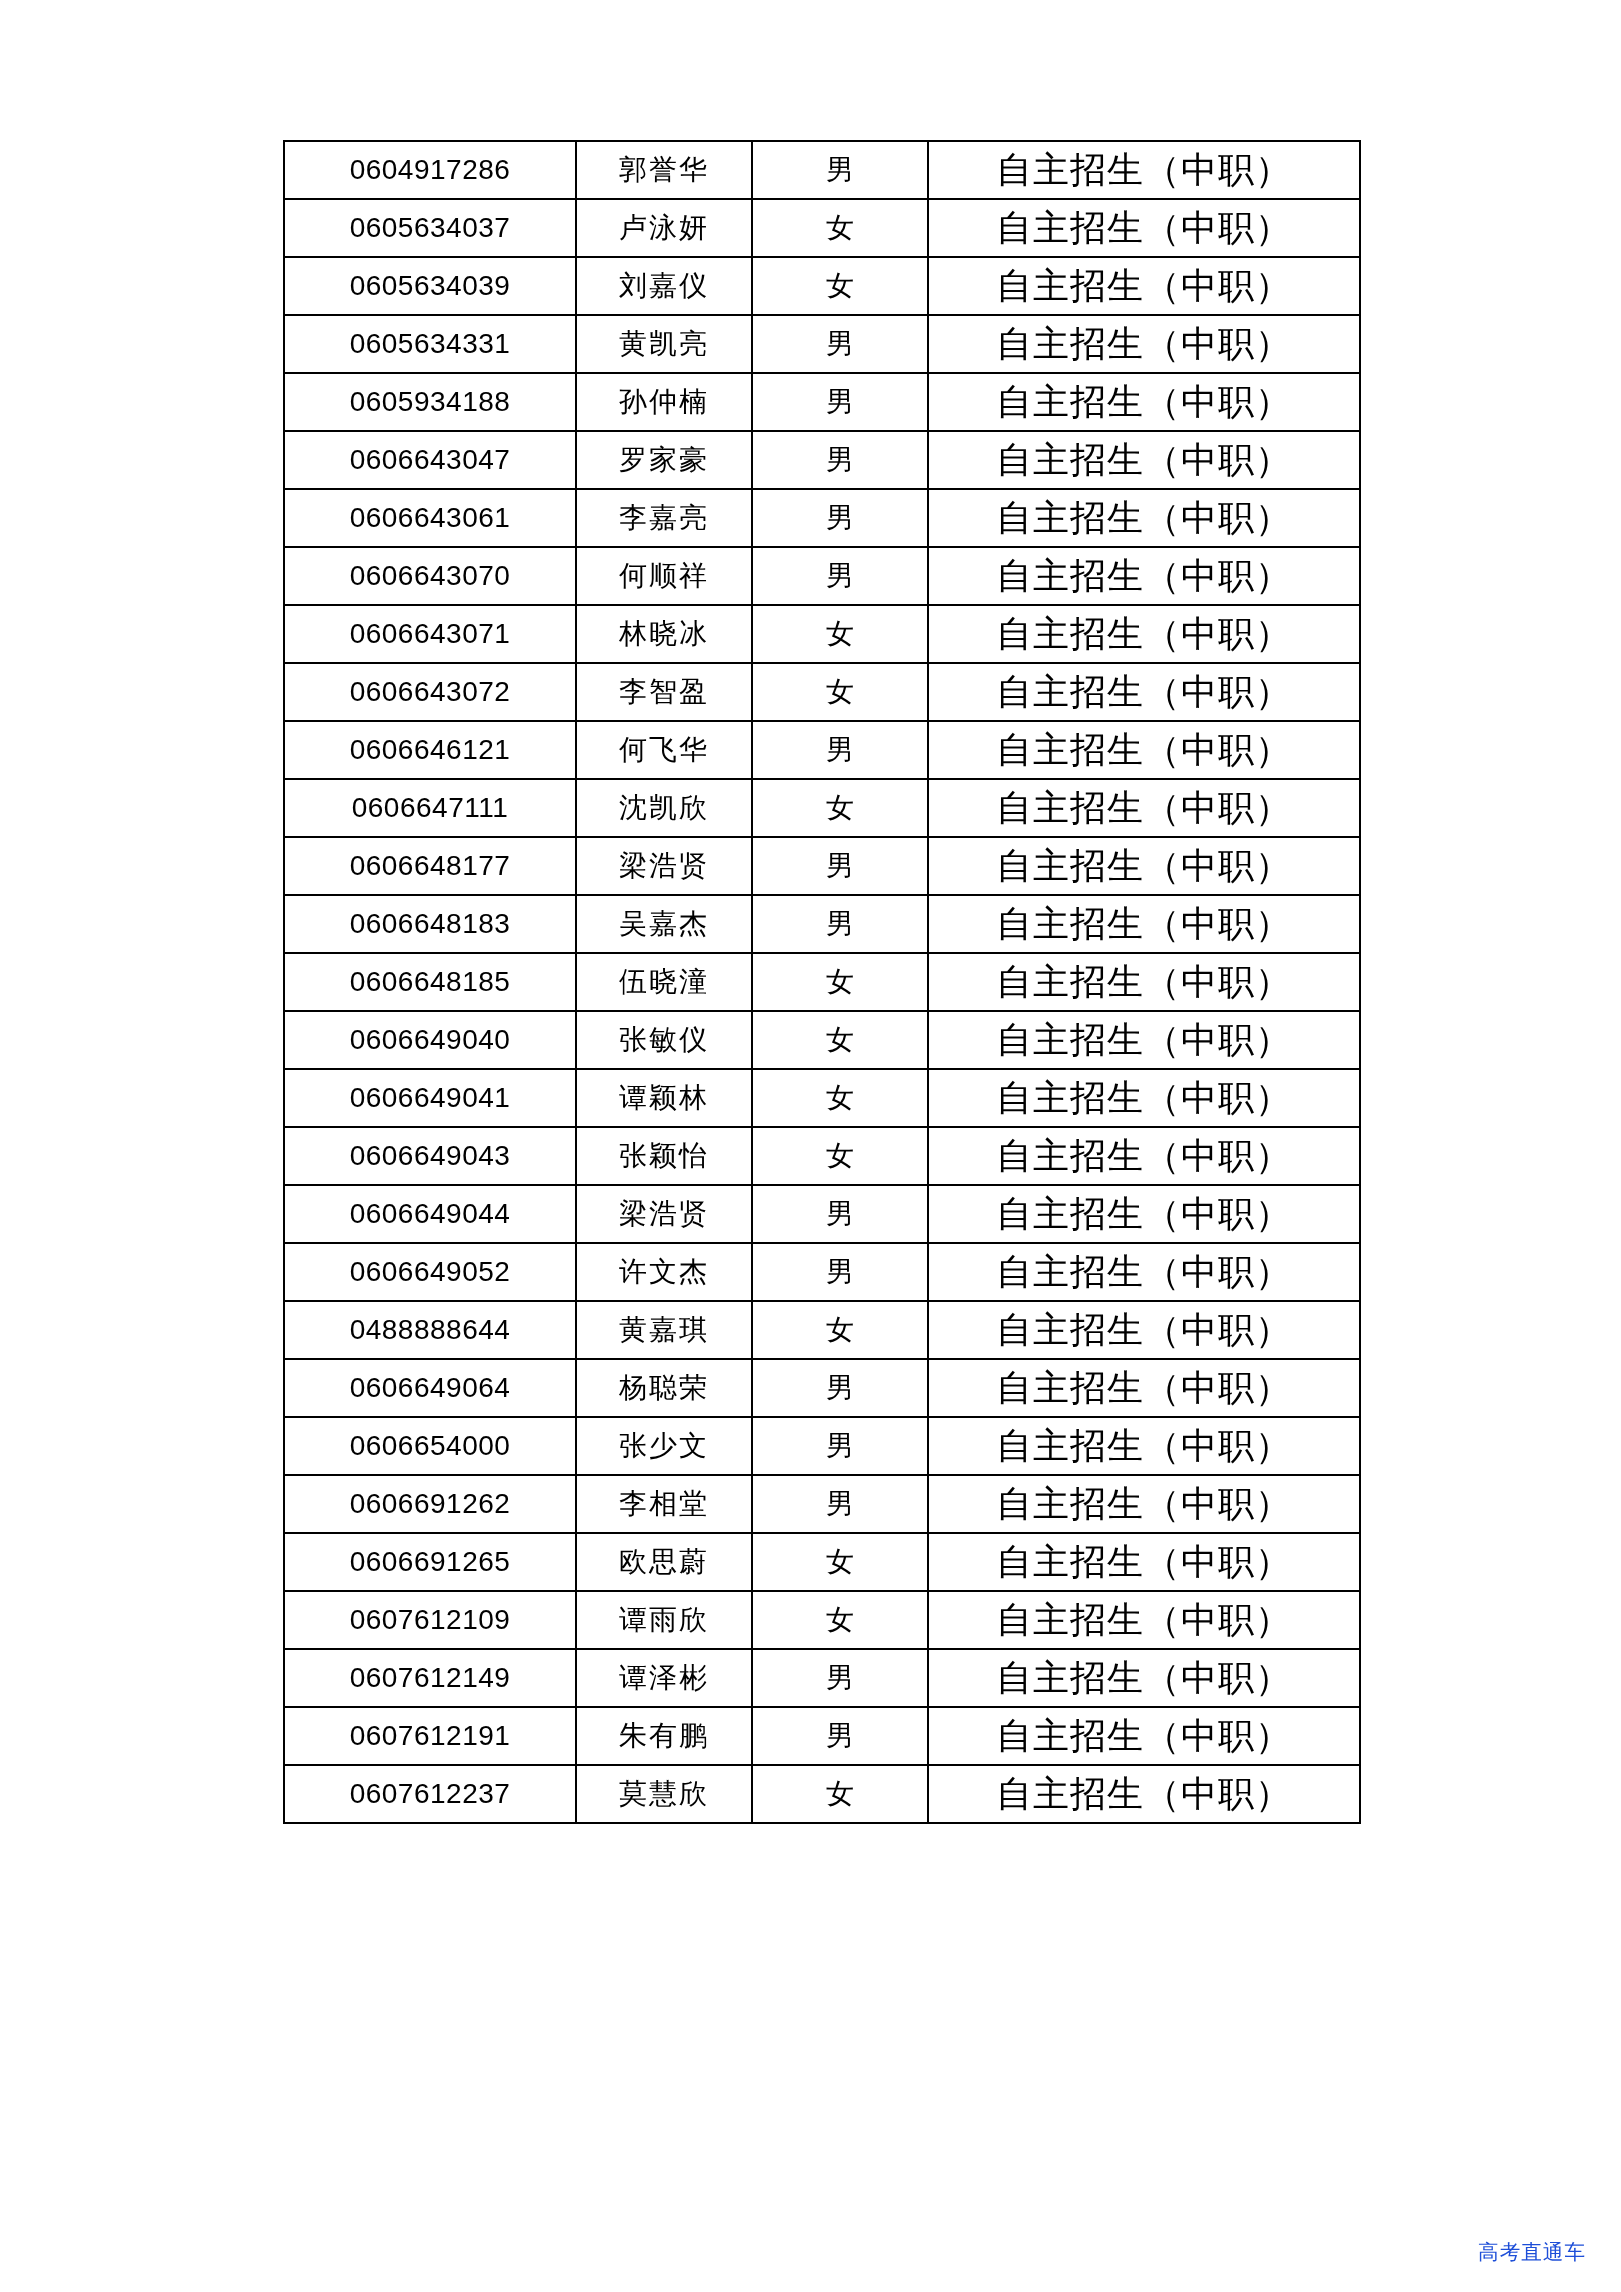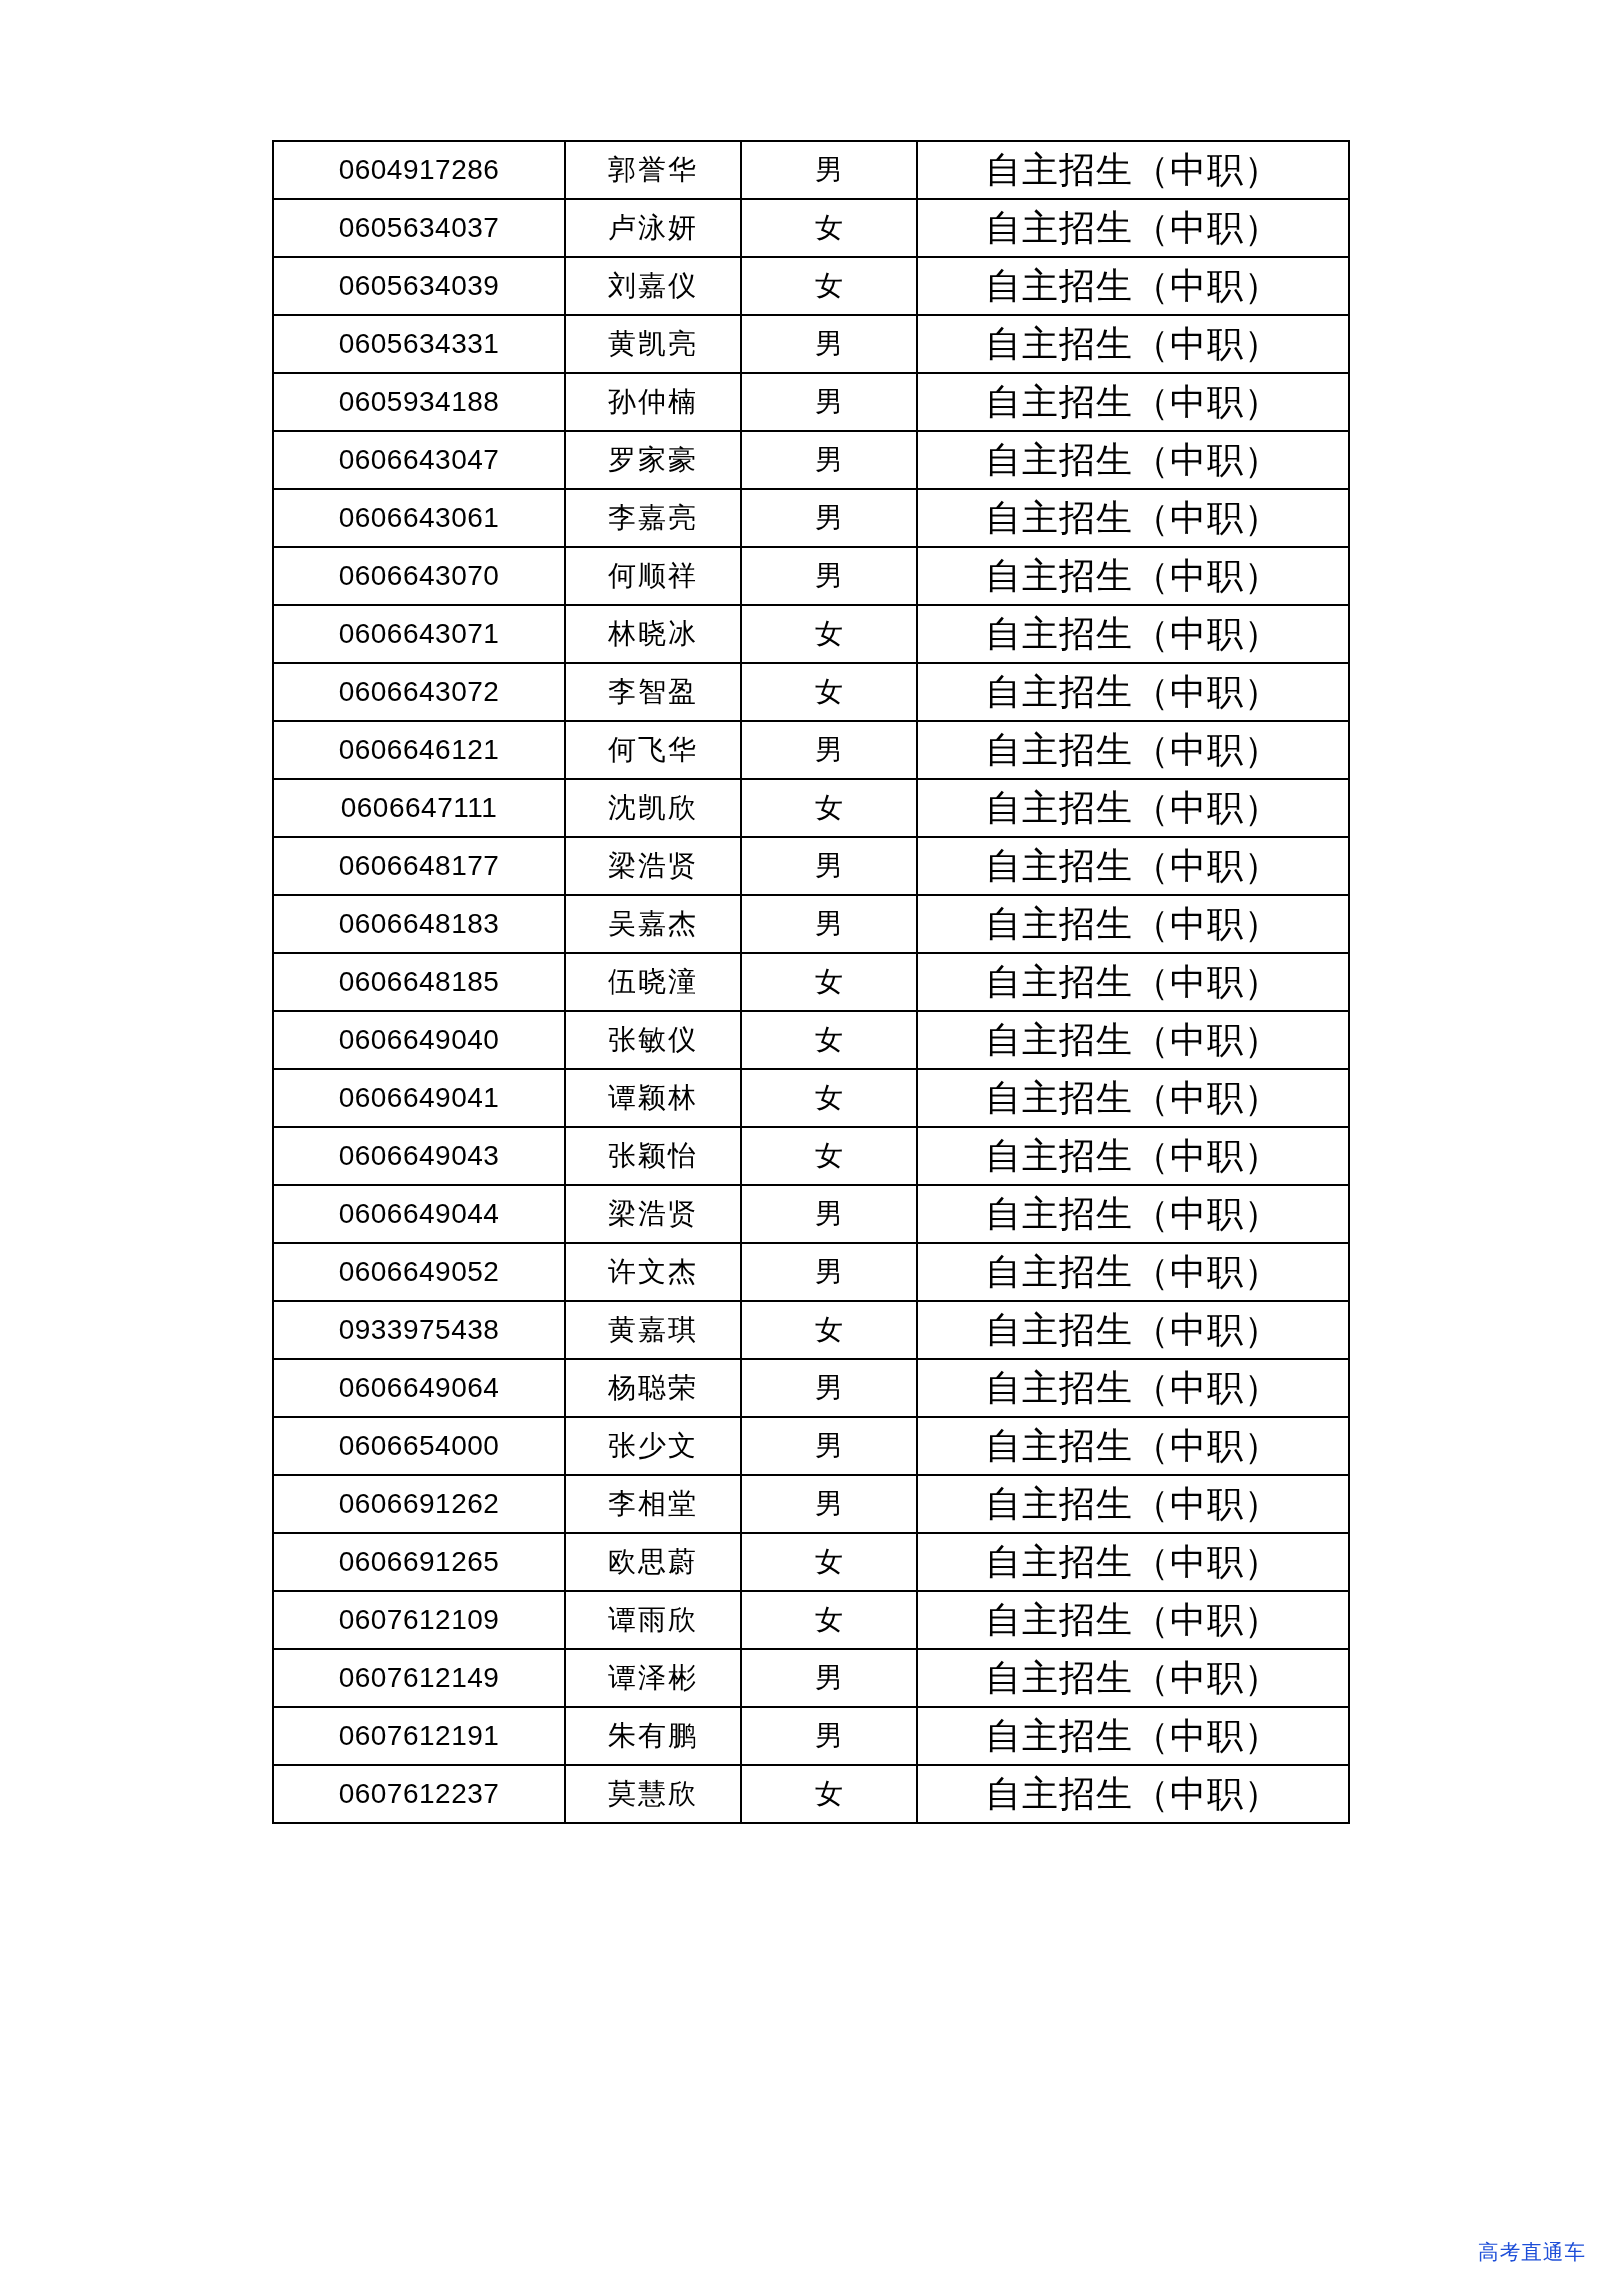--- a/index.html
+++ b/index.html
@@ -24,20 +24,21 @@
     position: absolute;
     left: 272px;
     top: 140px;
     width: 1077px;
   }
   table.roster {
     border-collapse: collapse;
     table-layout: fixed;
     width: 1077px;
     background: #c4b5fd;
+    margin-left: 11px;
   }
   table.roster td {
     border: 2px solid #000000;
     height: 56px;
     padding: 0;
     text-align: center;
     vertical-align: middle;
     color: #000000;
     background: #ffffff;
   }
@@ -204,21 +205,21 @@
             <td class="gender">男</td>
             <td class="type">自主招生（中职）</td>
           </tr>
           <tr>
             <td class="num">0606649052</td>
             <td class="name">许文杰</td>
             <td class="gender">男</td>
             <td class="type">自主招生（中职）</td>
           </tr>
           <tr>
-            <td class="num">0933975438</td>
+            <td class="num">0488888644</td>
             <td class="name">黄嘉琪</td>
             <td class="gender">女</td>
             <td class="type">自主招生（中职）</td>
           </tr>
           <tr>
             <td class="num">0606649064</td>
             <td class="name">杨聪荣</td>
             <td class="gender">男</td>
             <td class="type">自主招生（中职）</td>
           </tr>

